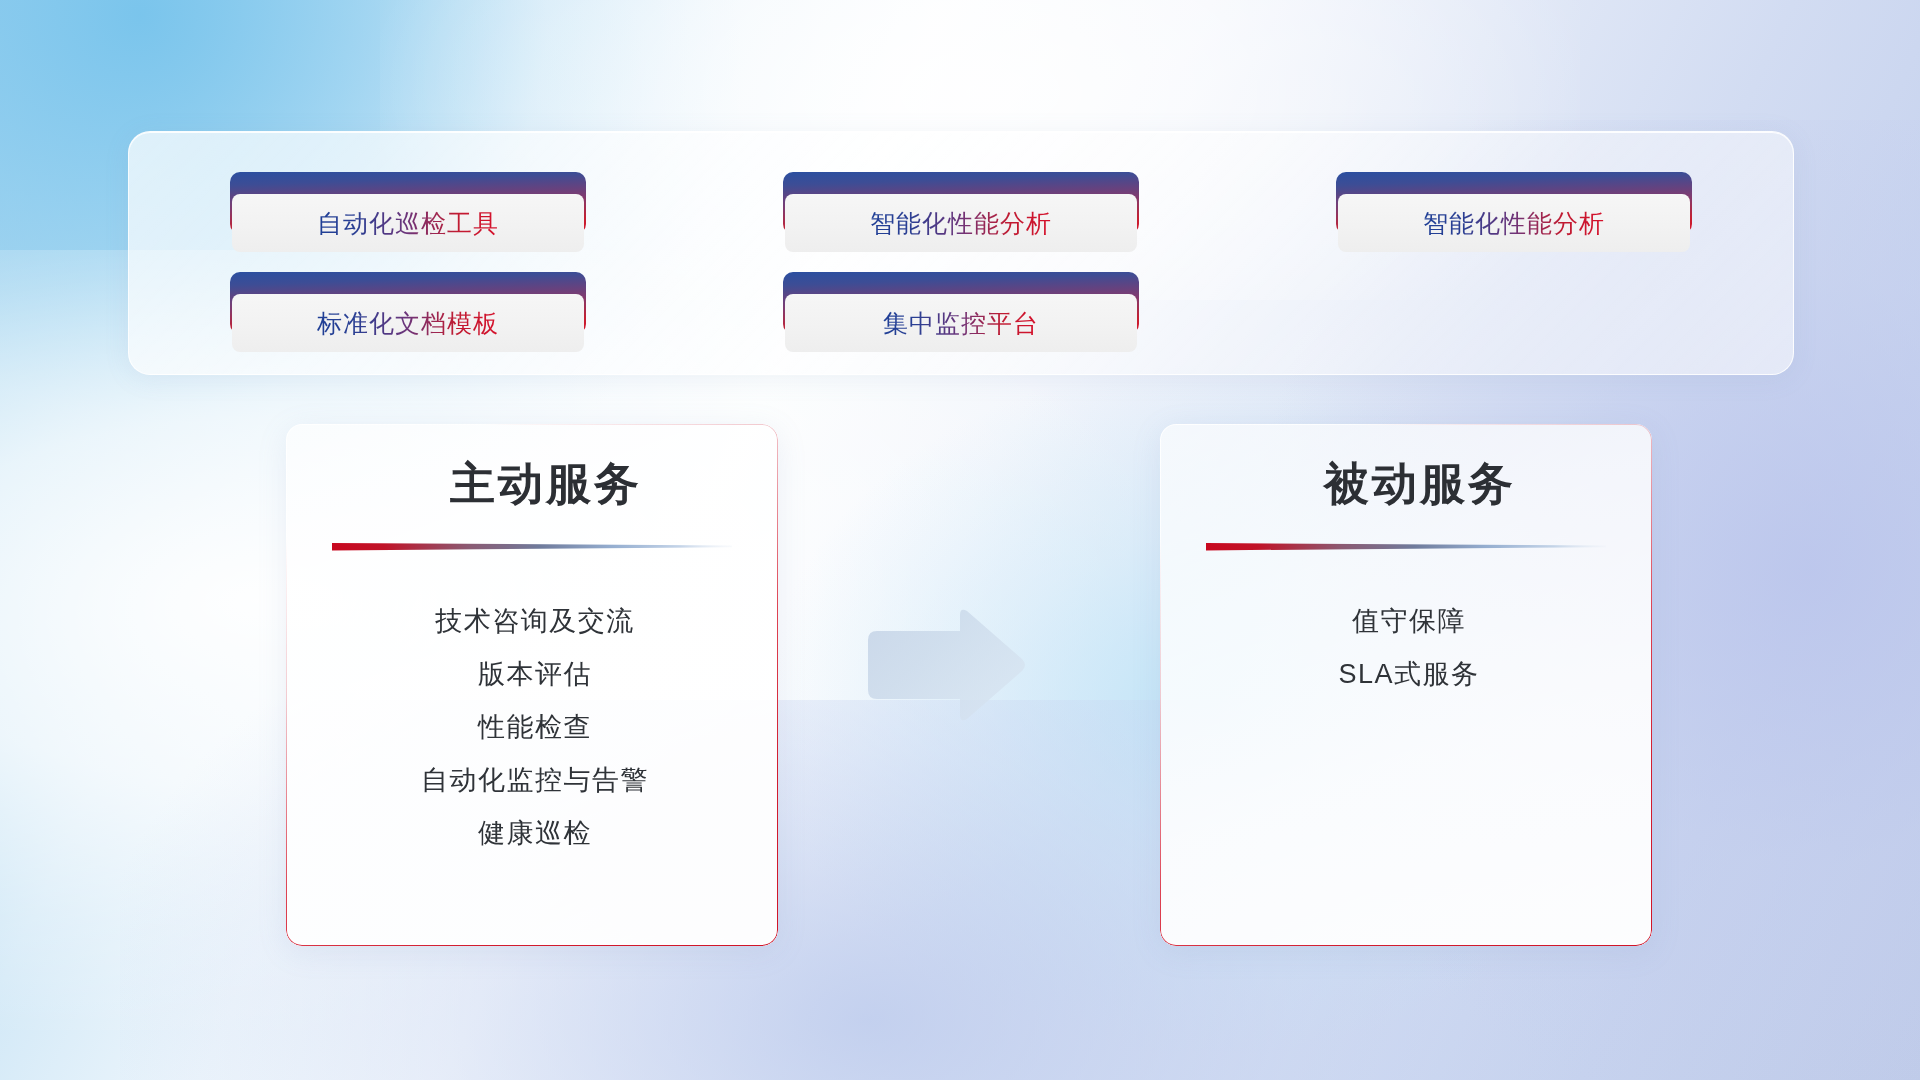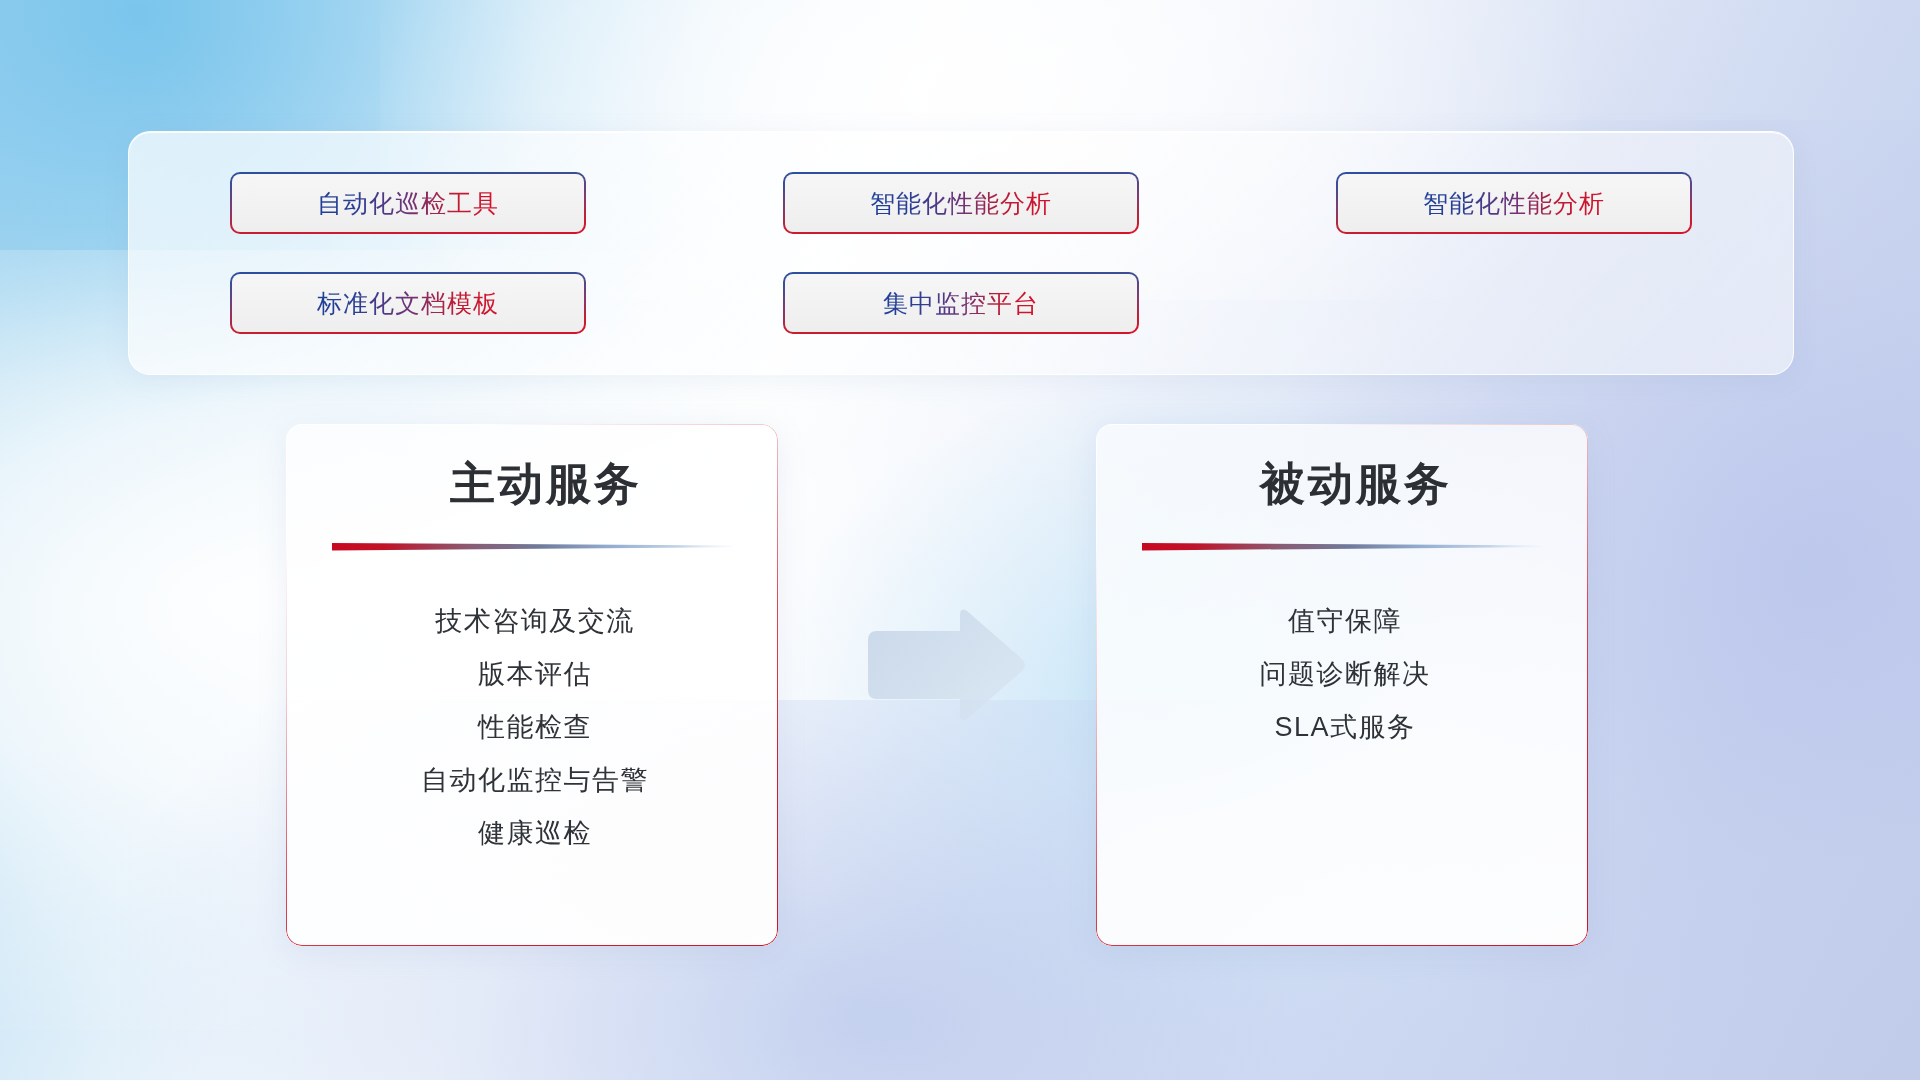--- a/index.html
+++ b/index.html
@@ -147,20 +147,21 @@
   }
   .cap-pill-inner {
     width: 100%;
     height: 100%;
     border-radius: 8px;
     background: linear-gradient(180deg, #f6f6f6 0%, #f2f2f2 55%, #eeeeee 100%);
     display: flex;
     align-items: center;
     justify-content: center;
     box-sizing: border-box;
+    margin-top: 20px;
   }
   .cap-pill-label {
     font-size: 25px;
     font-weight: 400;
     letter-spacing: 1px;
     white-space: nowrap;
     background: linear-gradient(90deg,
         #1f3f96 0%,
         #2b3f93 22%,
         #6e3479 50%,
@@ -182,21 +183,21 @@
     background: linear-gradient(160deg,
         rgba(255,255,255,0.62) 0%,
         rgba(255,255,255,0.80) 30%,
         rgba(255,255,255,0.90) 62%,
         rgba(255,255,255,0.96) 100%);
     box-shadow: 0 6px 30px rgba(120,150,190,0.13);
     box-sizing: border-box;
     overflow: hidden;
   }
   #card-proactive { left: 286px; }
-  #card-reactive  { left: 1096px; }
+  #card-reactive  { left: 1160px; }
 
   .card-edge {
     position: absolute;
     inset: 0;
     border-radius: 16px;
     pointer-events: none;
     border: 1.6px solid transparent;
     background:
       linear-gradient(150deg,
         rgba(255,255,255,0.95) 0%,
@@ -375,18 +376,17 @@
             <stop offset="87%" stop-color="#c4d4e8"></stop>
             <stop offset="100%" stop-color="#e8eef6" stop-opacity="0.25"></stop>
           </linearGradient>
         </defs>
         <path d="M0,1 L400,3.4 L400,5.2 L0,8.4 Z" fill="url(#divGradB)"></path>
       </svg>
     </div>
 
     <ul class="card-items">
       <li class="card-item">值守保障</li>
-      <li class="card-item">问题诊断解决</li>
       <li class="card-item">SLA式服务</li>
     </ul>
   </section>
 
 </div>
 
 </body></html>

